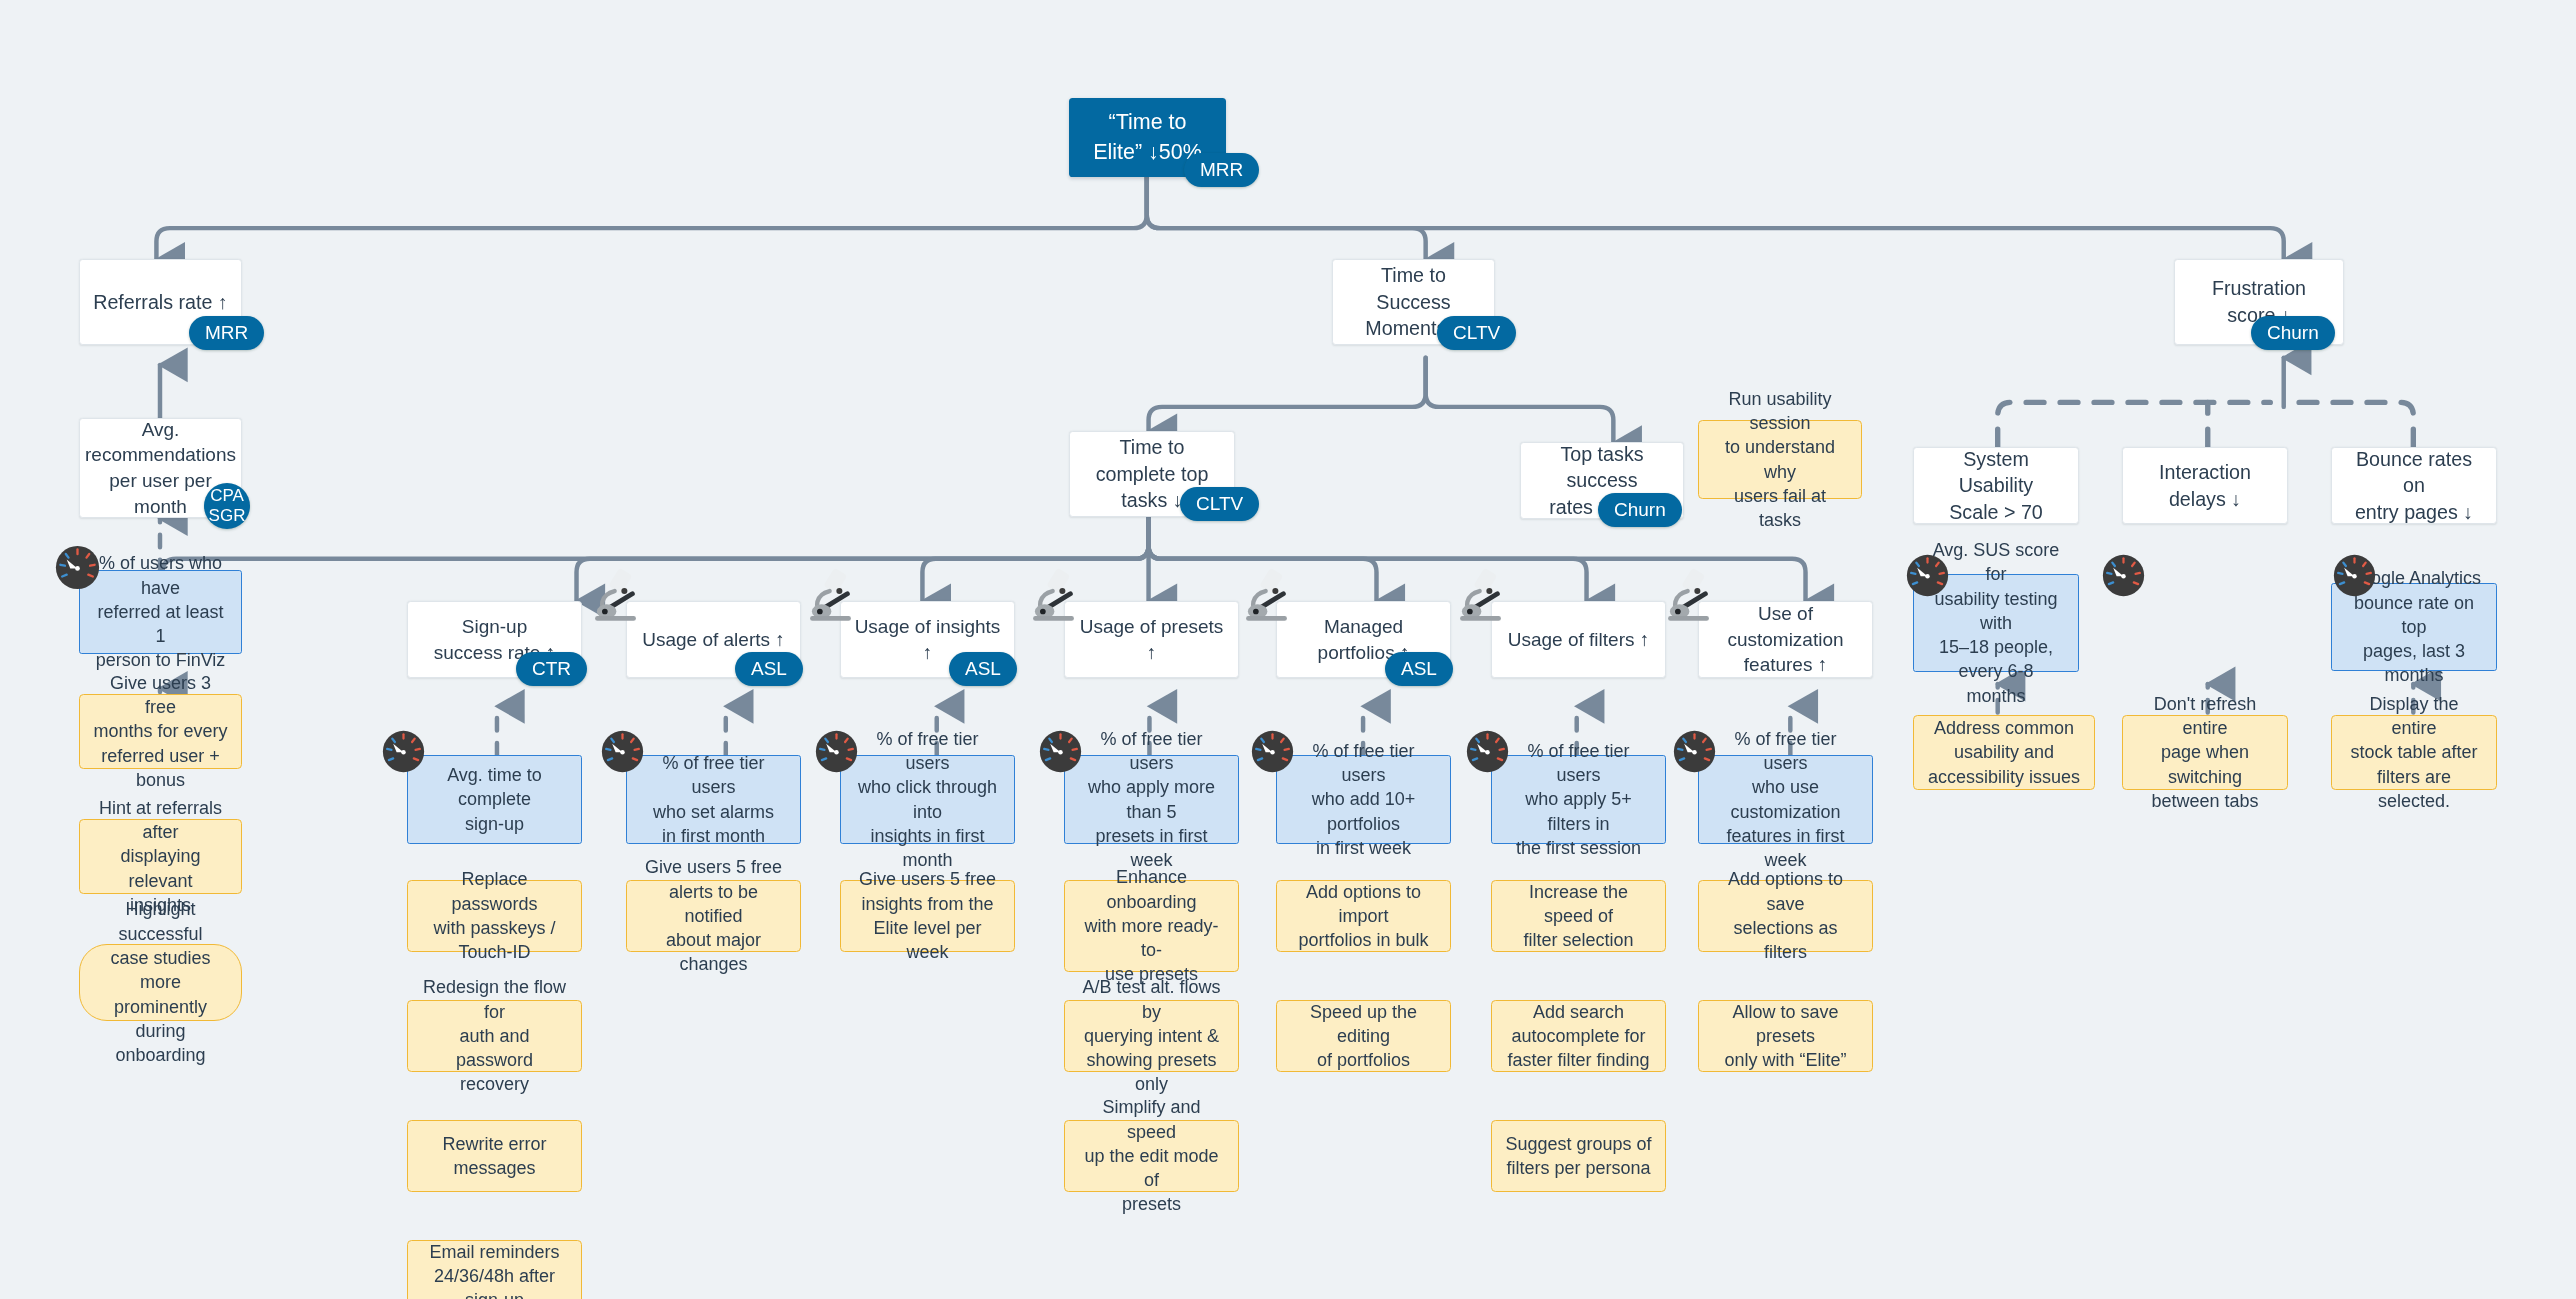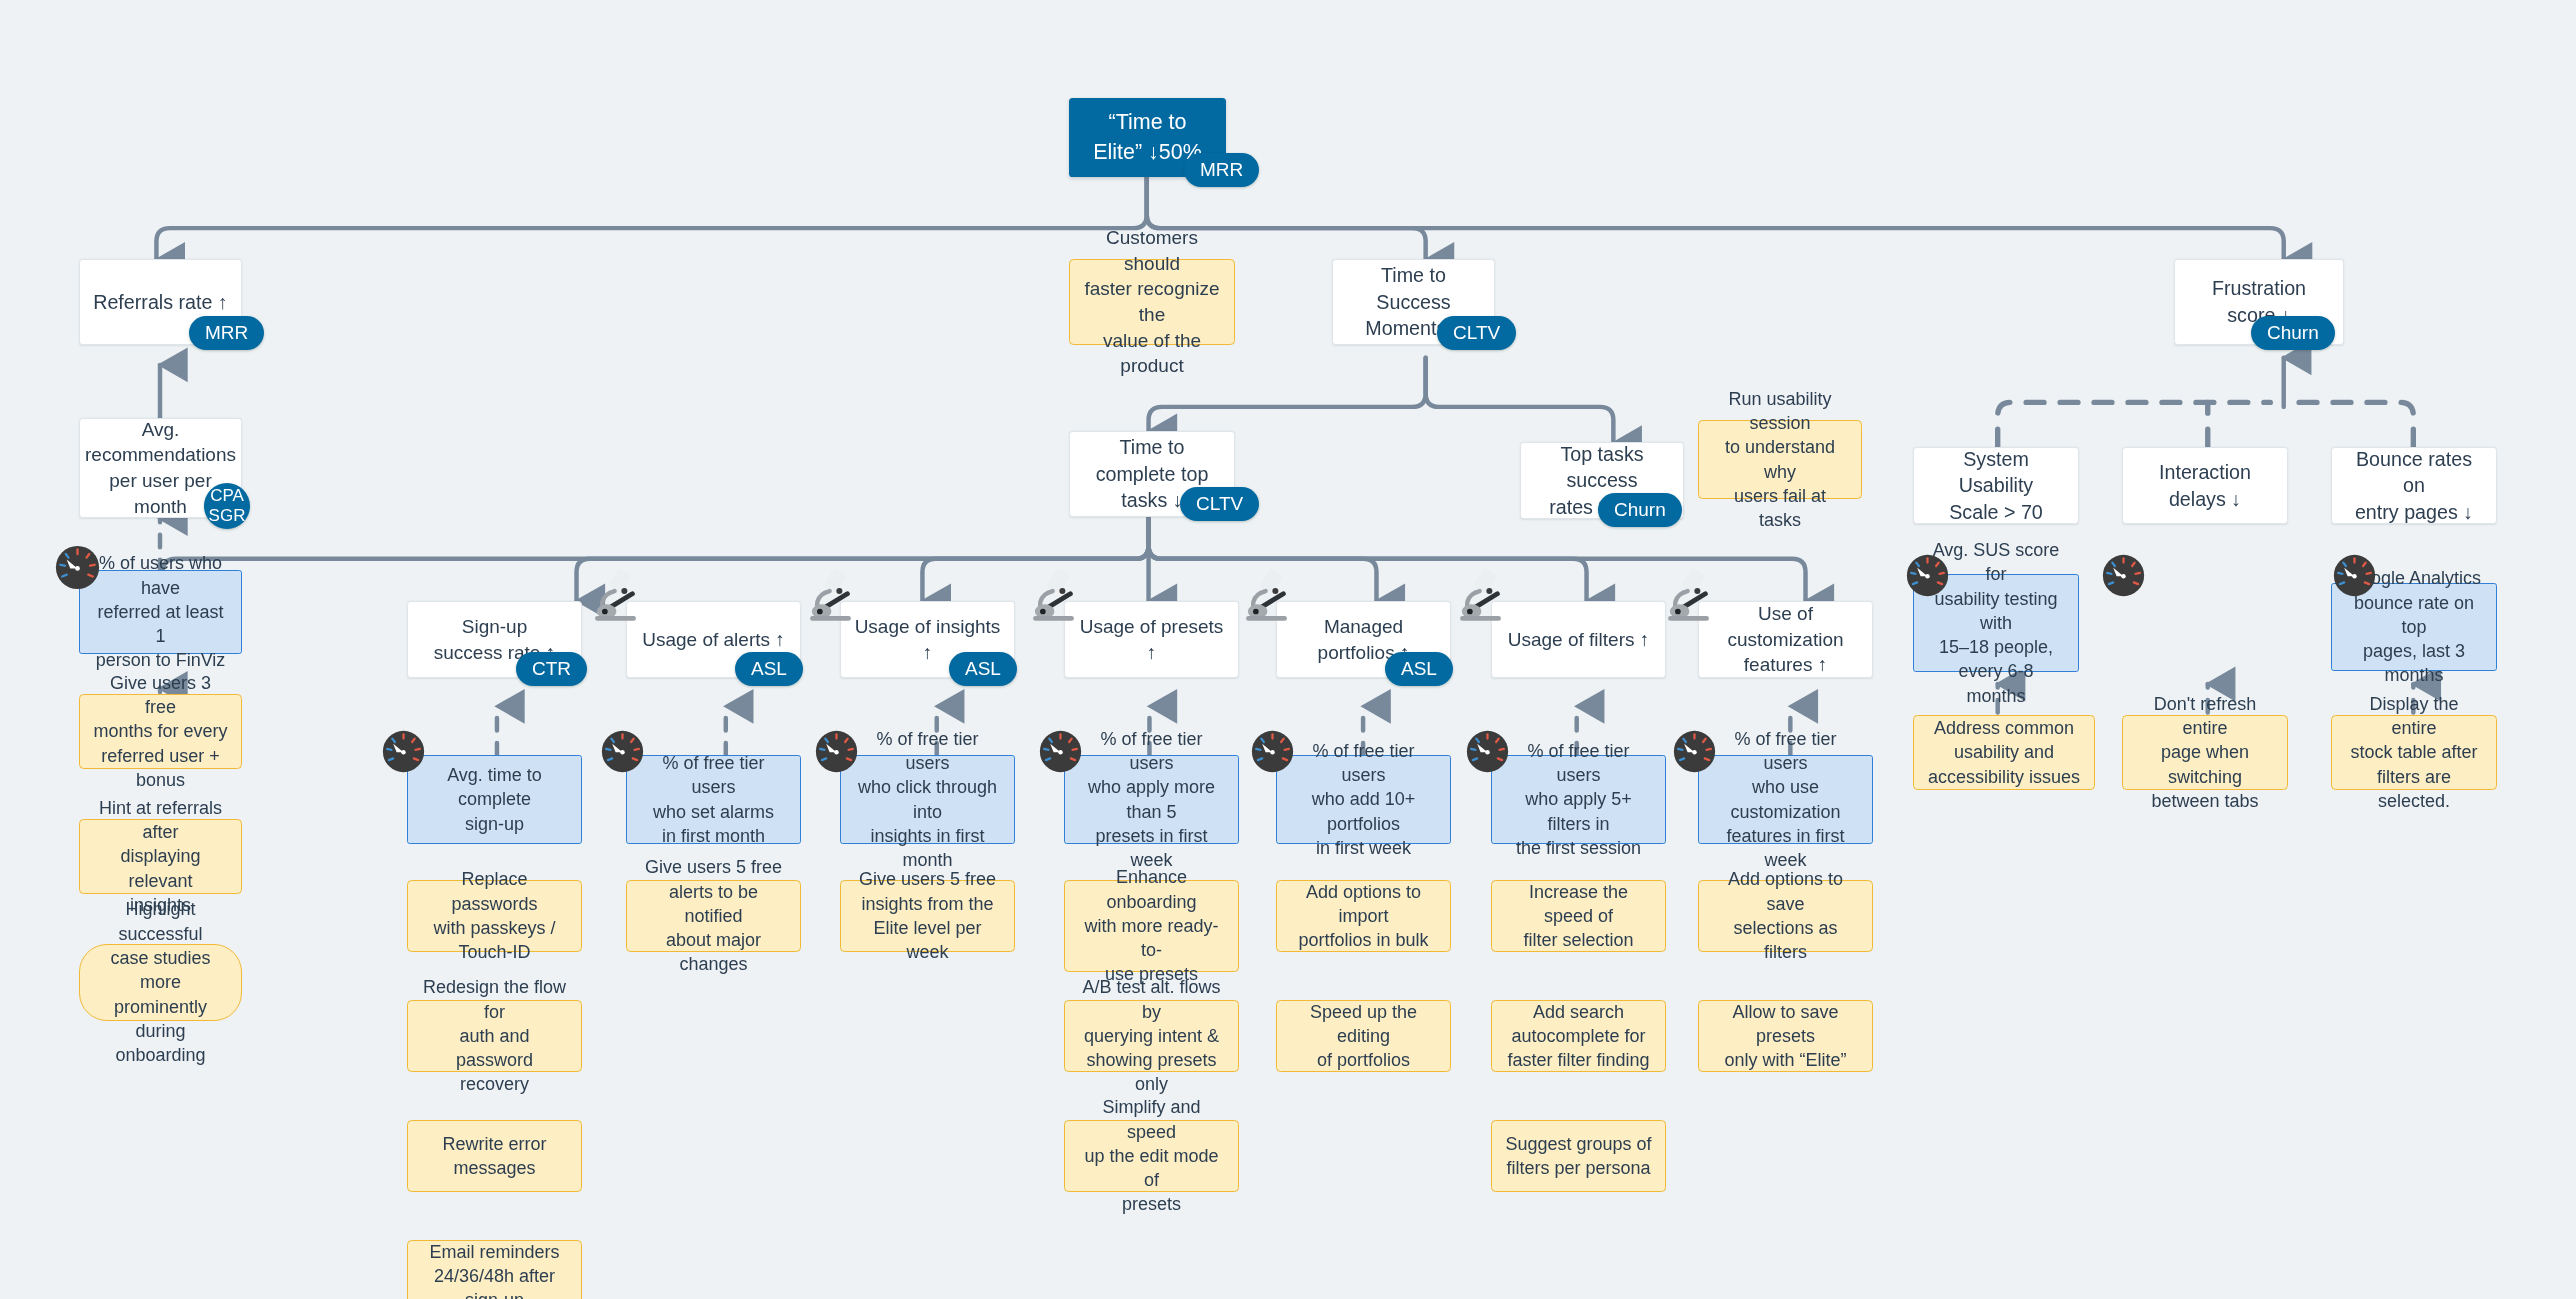--- a/index.html
+++ b/index.html
@@ -189,25 +189,20 @@
 displaying relevant
 insights</span>
   </div>
   <div class="node card-yellow" style="left:79px;top:944px;width:163px;height:77px;font-size:18px;border-radius:28px;">
     <span class="txt">Highlight successful
 case studies more
 prominently during
 onboarding</span>
   </div>
 
-  <div class="node card-yellow" style="left:1069px;top:259px;width:166px;height:86px;font-size:19px;">
-    <span class="txt">Customers should
-faster recognize the
-value of the product</span>
-  </div>
 
   <div class="node card-white" style="left:1332px;top:259px;width:163px;height:86px;">
     <span class="txt">Time to Success
 Moments ↓</span>
   </div>
   <div class="pill" style="left:1437px;top:316px;">CLTV</div>
 
   <div class="node card-white" style="left:1069px;top:431px;width:166px;height:86px;">
     <span class="txt">Time to complete top
 tasks ↓</span>

